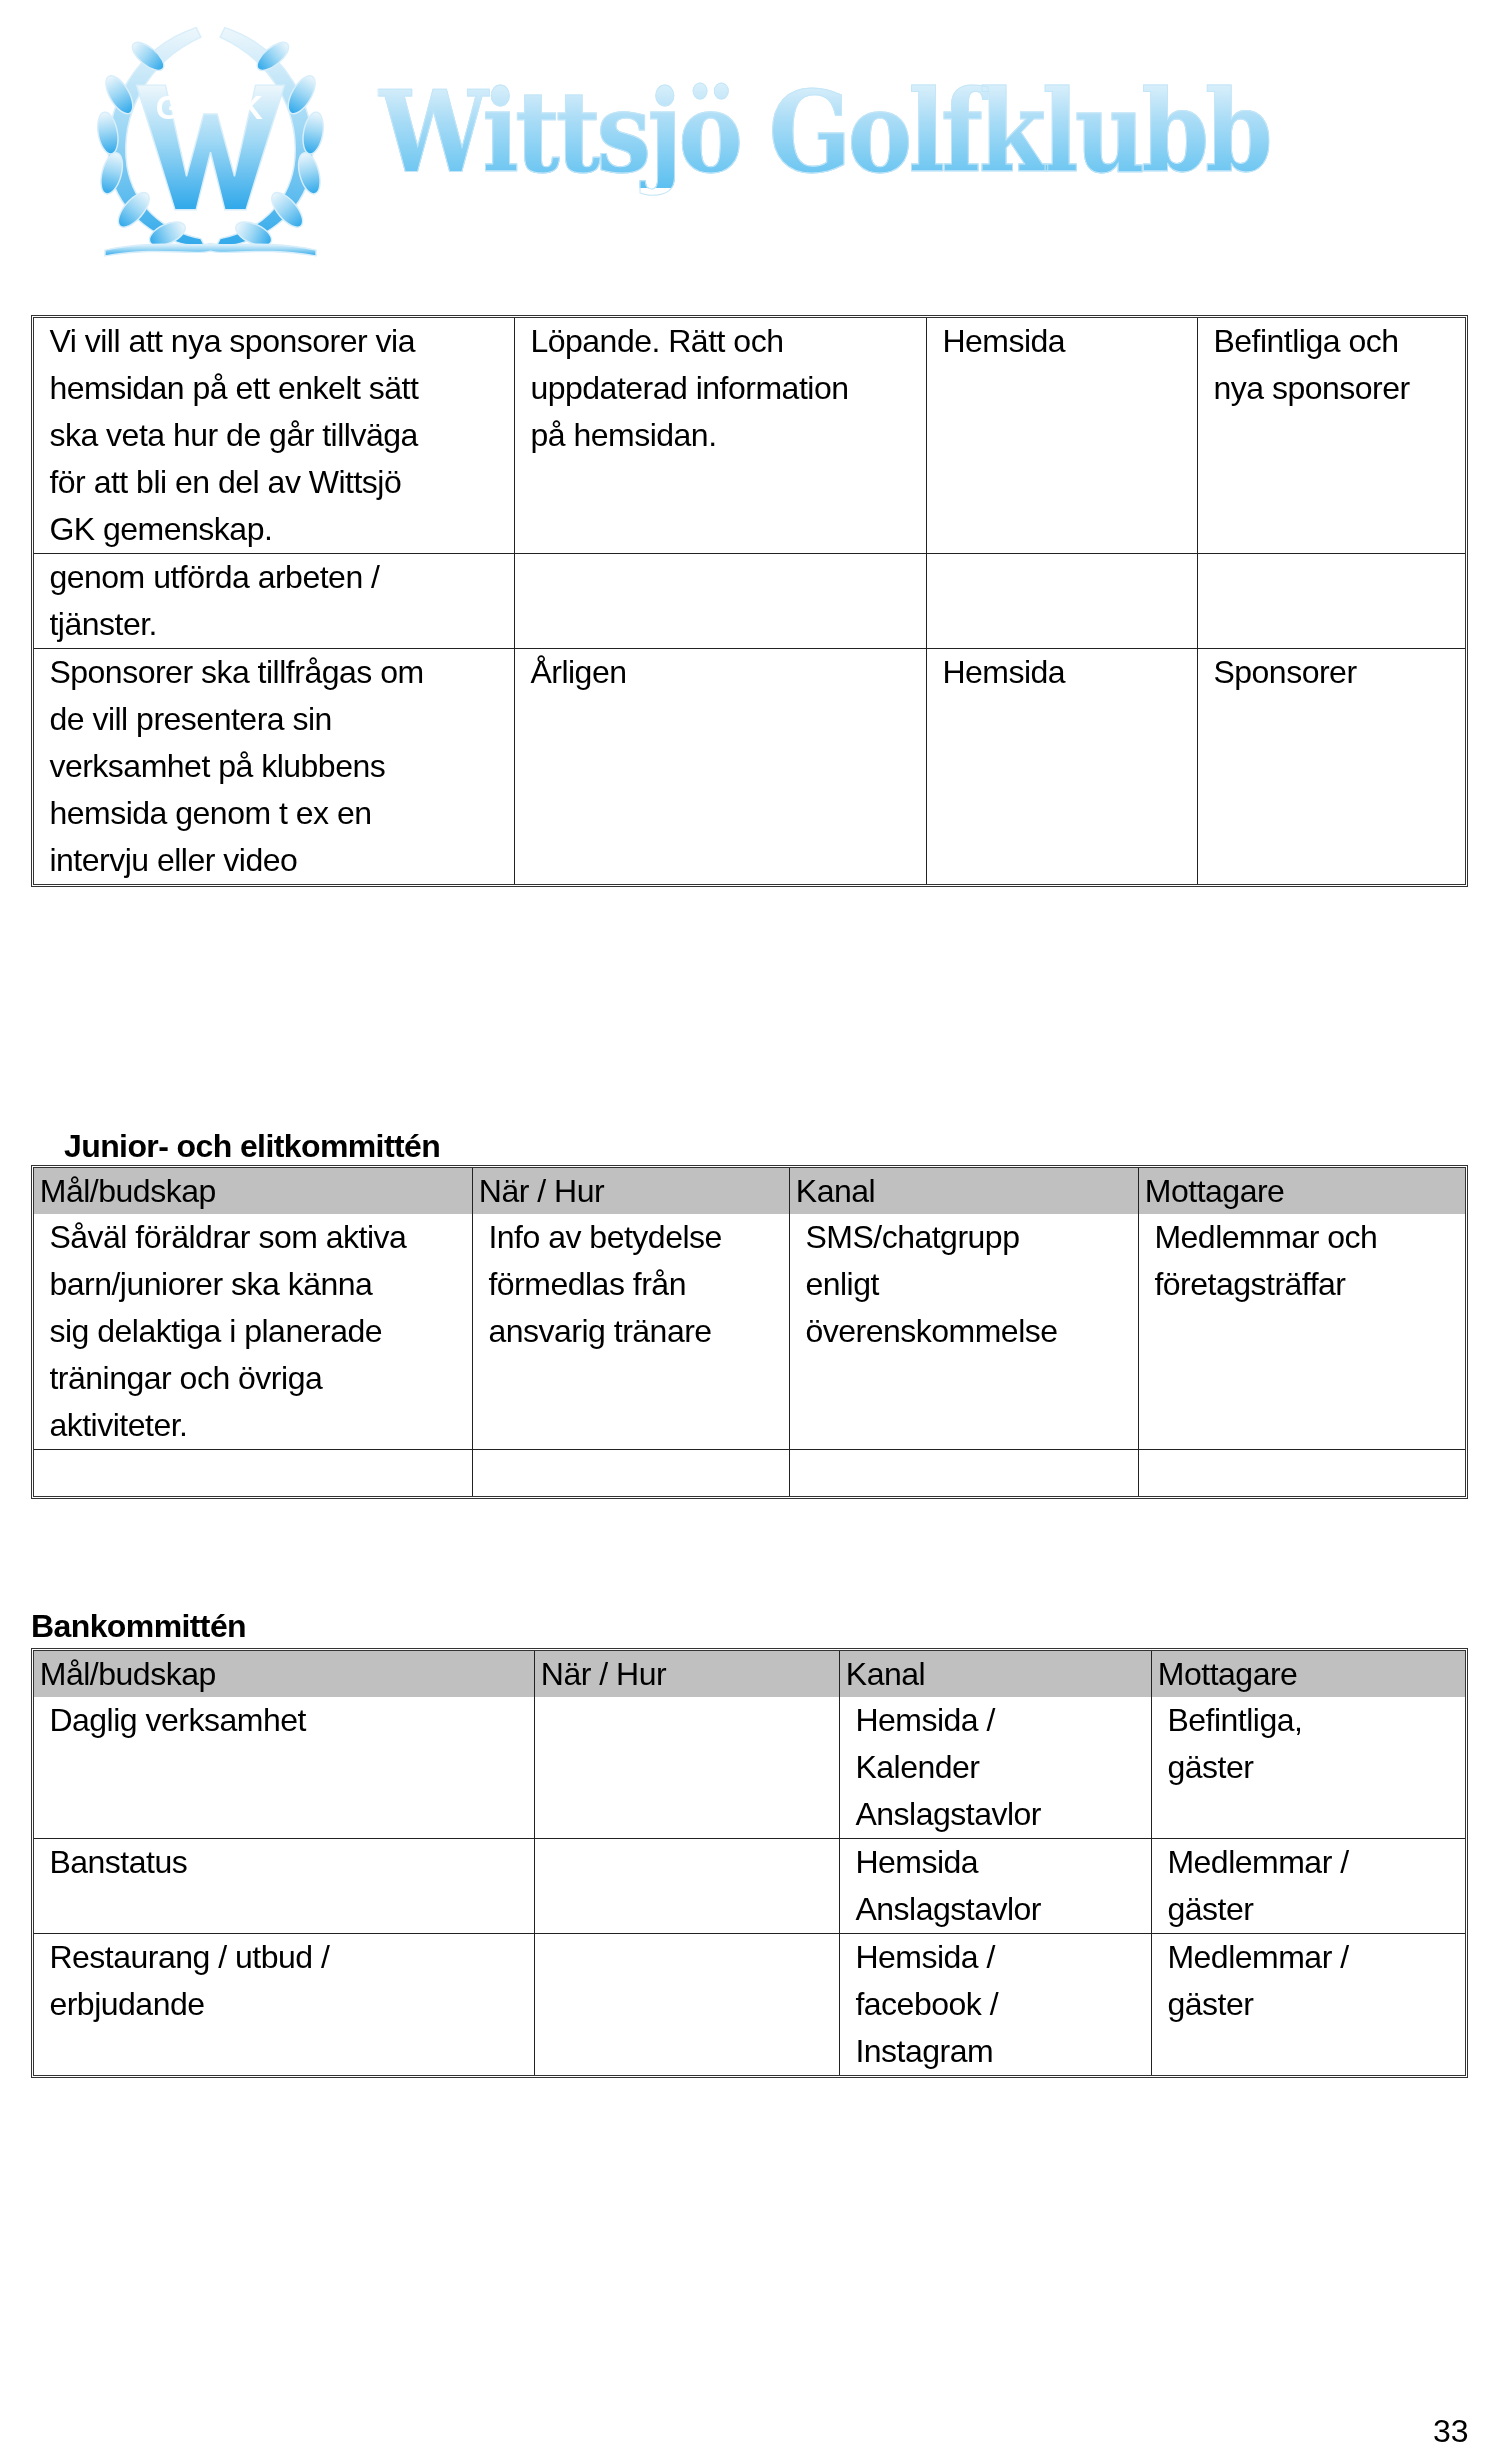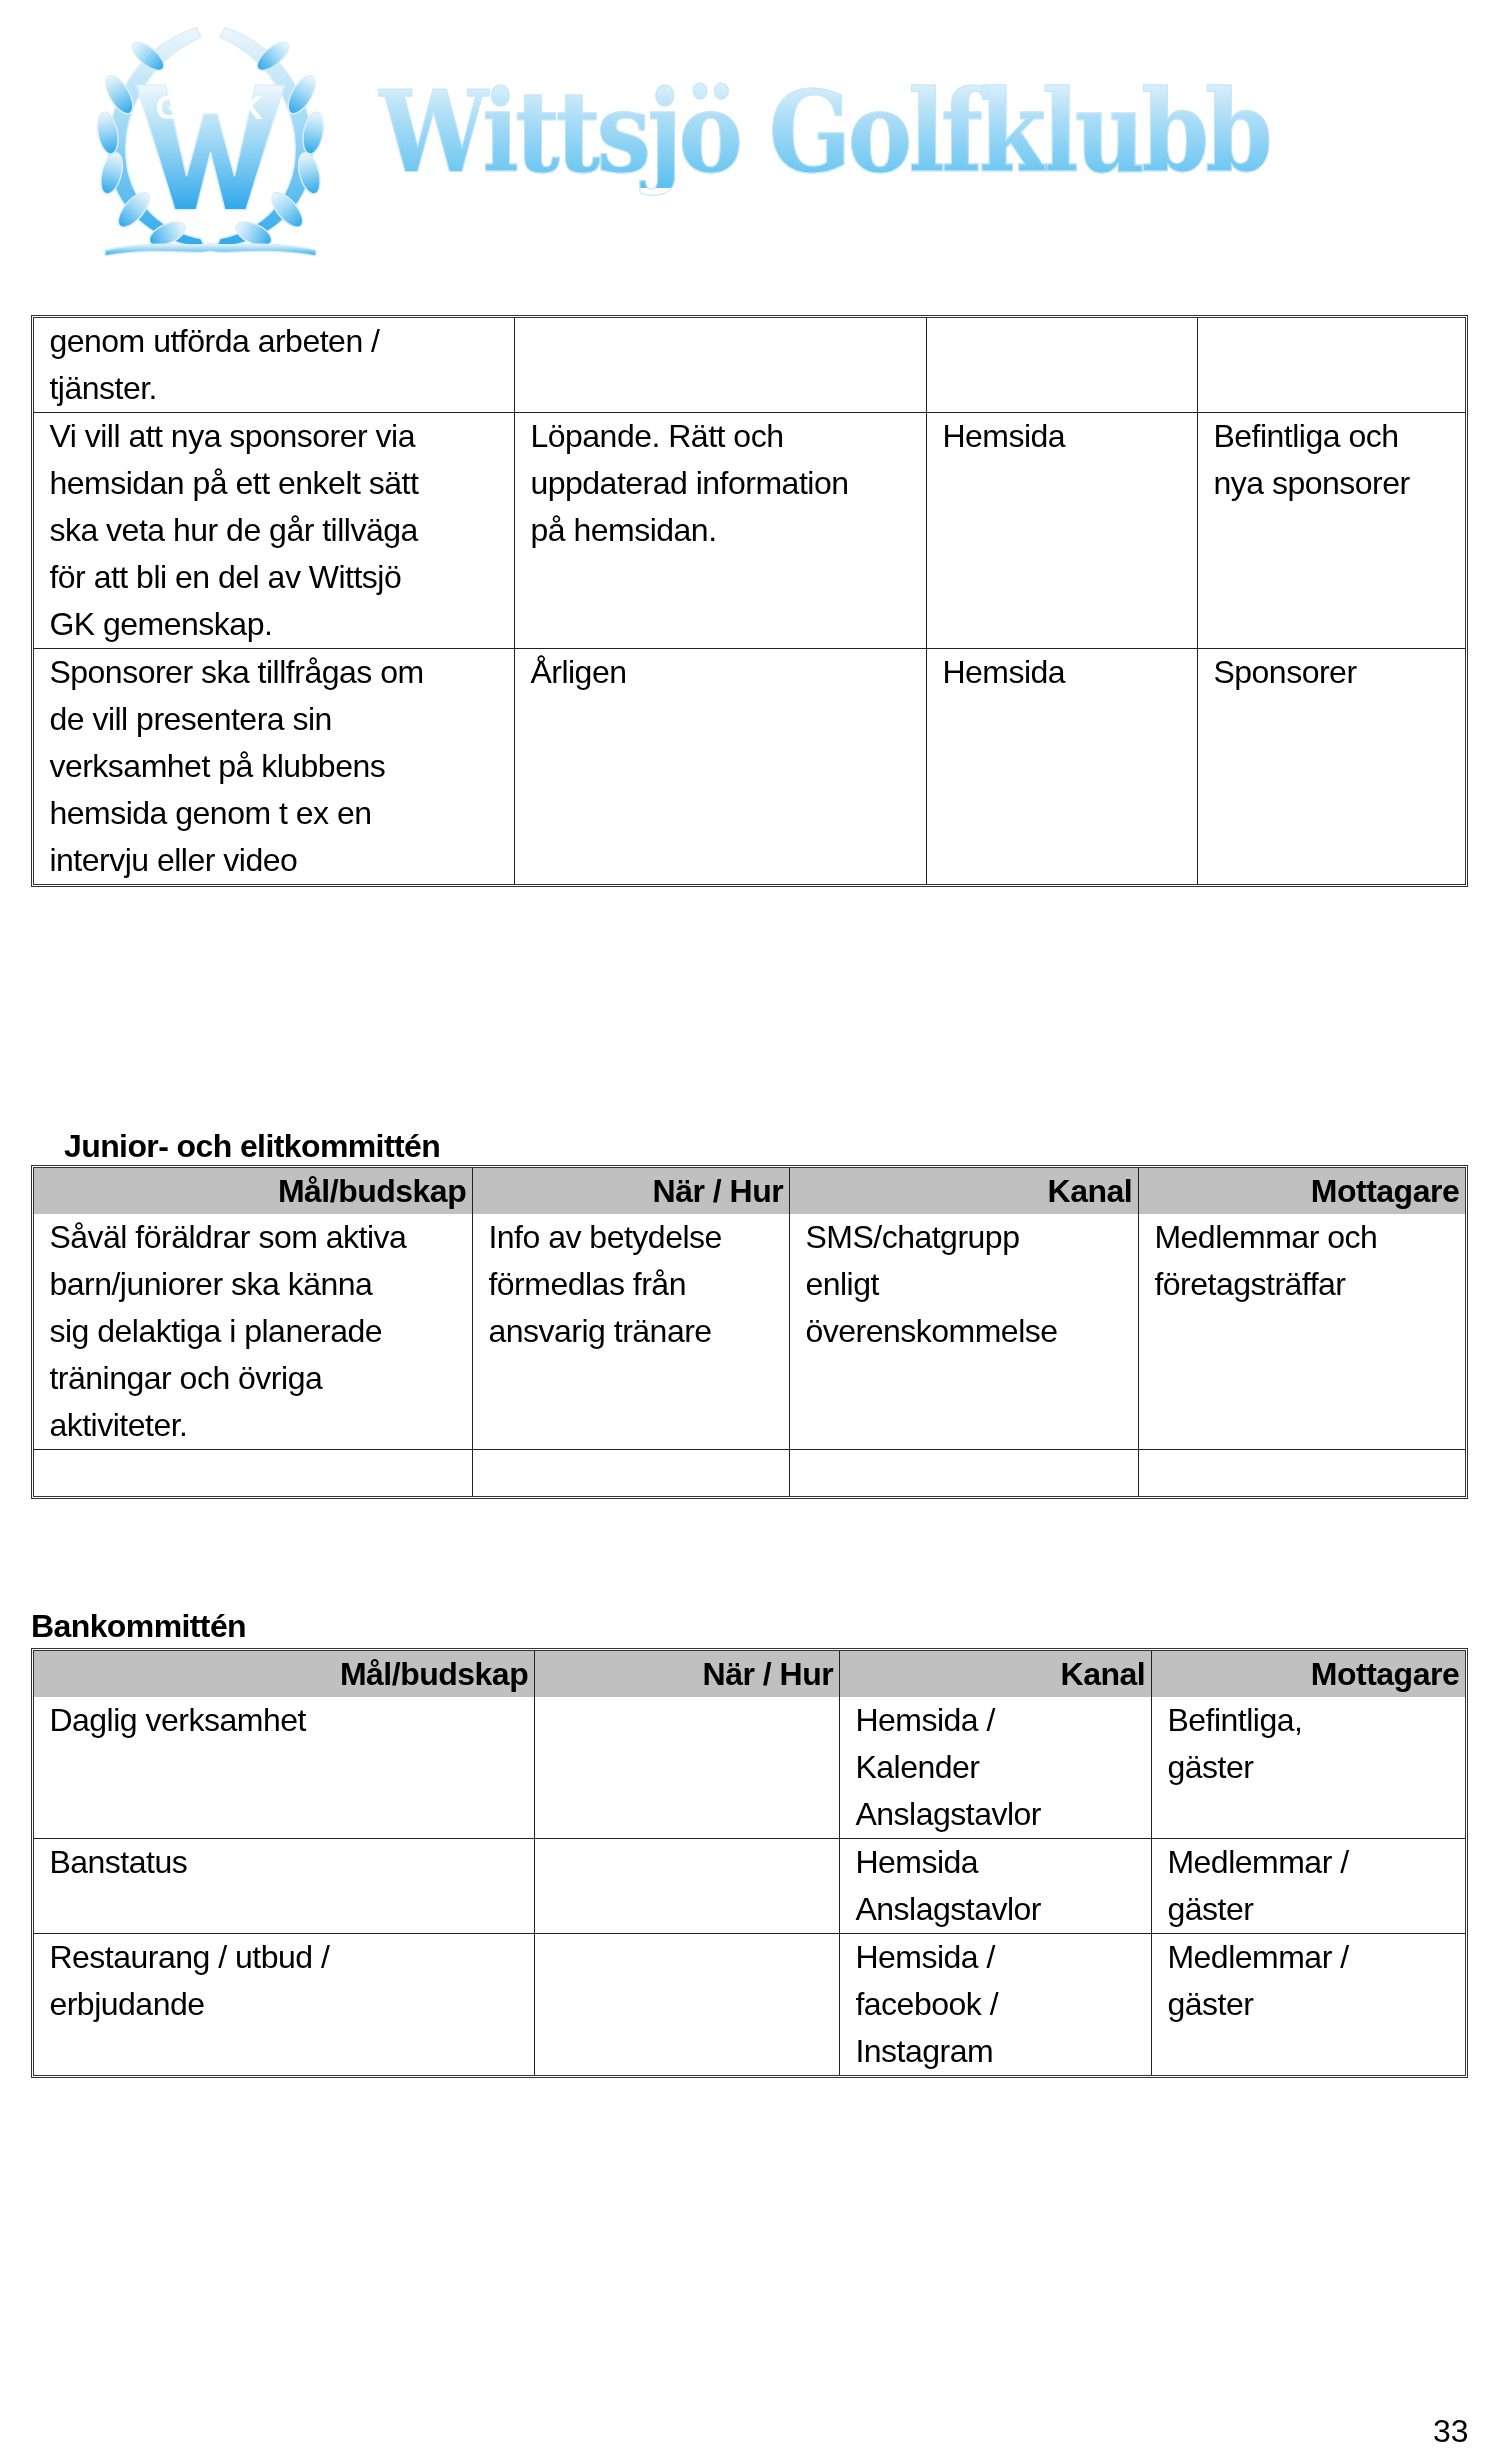--- a/index.html
+++ b/index.html
@@ -35,21 +35,21 @@
   }
   table.doc td, table.doc th {
     vertical-align: top; padding: 0 11.5px 0 15.4px;
     border-right: 1.4px solid #222; border-bottom: 1.4px solid #222;
     line-height: 47px;
     overflow: hidden; white-space: nowrap;
   }
   table.doc tr > *:last-child { border-right: none; }
   table.doc tr:last-child > * { border-bottom: none; }
   table.doc th {
-    background: #c0c0c0; font-weight: bold; text-align: right;
+    background: #c0c0c0; font-weight: normal; text-align: left;
     line-height: 46px; padding: 0 5.8px;
     border-bottom: 3.8px double #333;
   }
   .line { display: block; }
 
   .page-number { position: absolute; left: 1433px; top: 2413px; font-size: 32px; }
 </style>
 </head>
 <body>
 
@@ -95,47 +95,47 @@
 <table class="doc" id="t1" style="top:315px;">
   <colgroup>
     <col style="width:481px">
       <col style="width:412px">
       <col style="width:271px">
       <col>
   </colgroup>
   <tbody>
       <tr>
         <td>
-          <span class="line">genom utförda arbeten /</span>
-          <span class="line">tjänster.</span>
-        </td>
-        <td></td>
-        <td></td>
-        <td></td>
-      </tr>
-      <tr>
-        <td>
           <span class="line">Vi vill att nya sponsorer via</span>
           <span class="line">hemsidan på ett enkelt sätt</span>
           <span class="line">ska veta hur de går tillväga</span>
           <span class="line">för att bli en del av Wittsjö</span>
           <span class="line">GK gemenskap.</span>
         </td>
         <td>
           <span class="line">Löpande. Rätt och</span>
           <span class="line">uppdaterad information</span>
           <span class="line">på hemsidan.</span>
         </td>
         <td>
           <span class="line">Hemsida</span>
         </td>
         <td>
           <span class="line">Befintliga och</span>
           <span class="line">nya sponsorer</span>
         </td>
+      </tr>
+      <tr>
+        <td>
+          <span class="line">genom utförda arbeten /</span>
+          <span class="line">tjänster.</span>
+        </td>
+        <td></td>
+        <td></td>
+        <td></td>
       </tr>
       <tr>
         <td>
           <span class="line">Sponsorer ska tillfrågas om</span>
           <span class="line">de vill presentera sin</span>
           <span class="line">verksamhet på klubbens</span>
           <span class="line">hemsida genom t ex en</span>
           <span class="line">intervju eller video</span>
         </td>
         <td>

